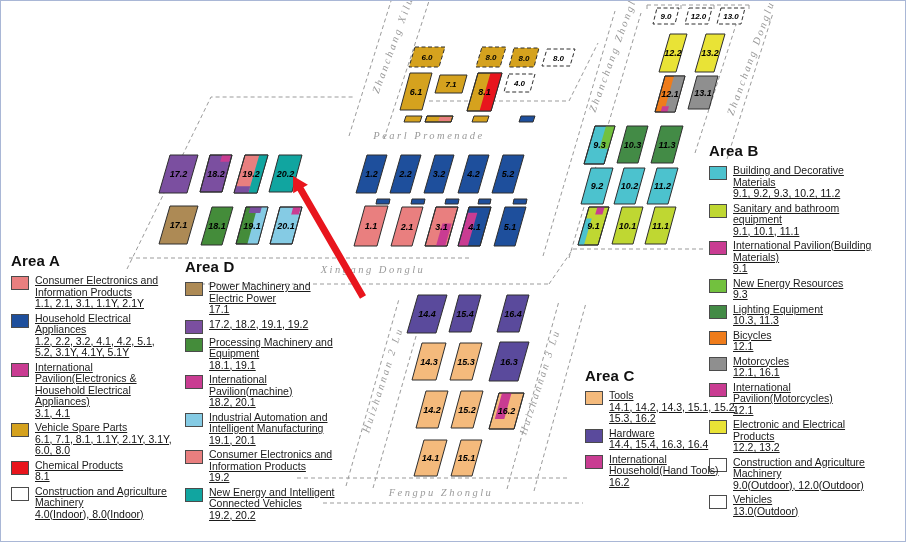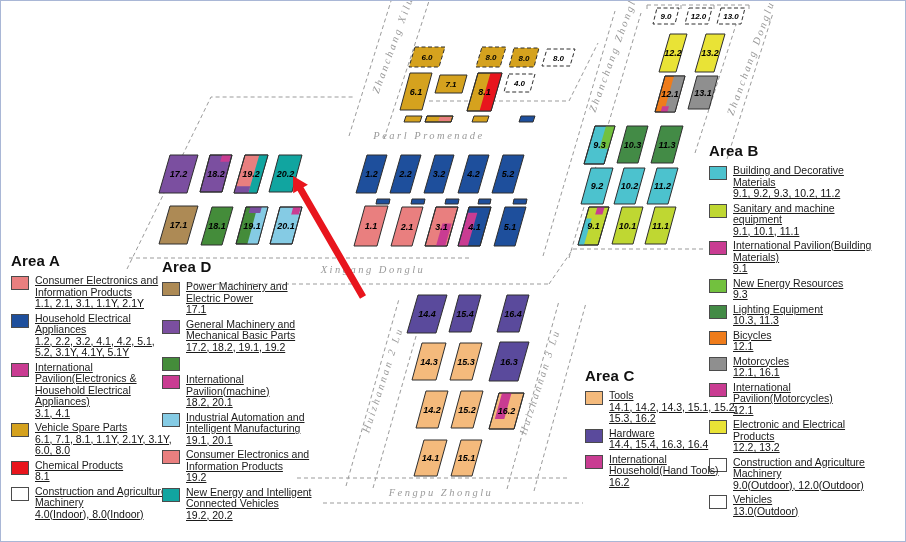--- a/index.html
+++ b/index.html
@@ -368,38 +368,41 @@
           </div>
         </div>
         <div class="item">
           <span class="swatch" style="background: rgb(255, 255, 255);"></span>
           <div class="txt">
             <div class="name">Construction and Agriculture Machinery</div>
             <div class="codes">4.0(Indoor), 8.0(Indoor)</div>
           </div>
         </div>
       </div>
-      <div class="legend" style="left: 161px; top: 257px; width: 152px;">
+      <div class="legend" style="left: 184px; top: 257px; width: 152px;">
         <h3>Area D</h3>
         <div class="item">
           <span class="swatch" style="background: rgb(173, 138, 85);"></span>
           <div class="txt">
             <div class="name">Power Machinery and Electric Power</div>
             <div class="codes">17.1</div>
           </div>
         </div>
         <div class="item">
           <span class="swatch" style="background: rgb(123, 79, 160);"></span>
           <div class="txt">
-            <div class="name">General Machinery and Mechanical Basic Parts</div>
             <div class="codes">17.2, 18.2, 19.1, 19.2</div>
           </div>
         </div>
         <div class="item">
           <span class="swatch" style="background: rgb(68, 140, 58);"></span>
+          <div class="txt">
+            <div class="name">Processing Machinery and Equipment</div>
+            <div class="codes">18.1, 19.1</div>
+          </div>
         </div>
         <div class="item">
           <span class="swatch" style="background: rgb(201, 60, 146);"></span>
           <div class="txt">
             <div class="name">International Pavilion(machine)</div>
             <div class="codes">18.2, 20.1</div>
           </div>
         </div>
         <div class="item">
           <span class="swatch" style="background: rgb(133, 203, 228);"></span>
@@ -428,21 +431,21 @@
         <div class="item">
           <span class="swatch" style="background: rgb(76, 194, 206);"></span>
           <div class="txt">
             <div class="name">Building and Decorative Materials</div>
             <div class="codes">9.1, 9.2, 9.3, 10.2, 11.2</div>
           </div>
         </div>
         <div class="item">
           <span class="swatch" style="background: rgb(191, 215, 50);"></span>
           <div class="txt">
-            <div class="name">Sanitary and machine equipment</div>
+            <div class="name">Sanitary and bathroom equipment</div>
             <div class="codes">9.1, 10.1, 11.1</div>
           </div>
         </div>
         <div class="item">
           <span class="swatch" style="background: rgb(201, 60, 146);"></span>
           <div class="txt">
             <div class="name">International Pavilion(Building Materials)</div>
             <div class="codes">9.1</div>
           </div>
         </div>

